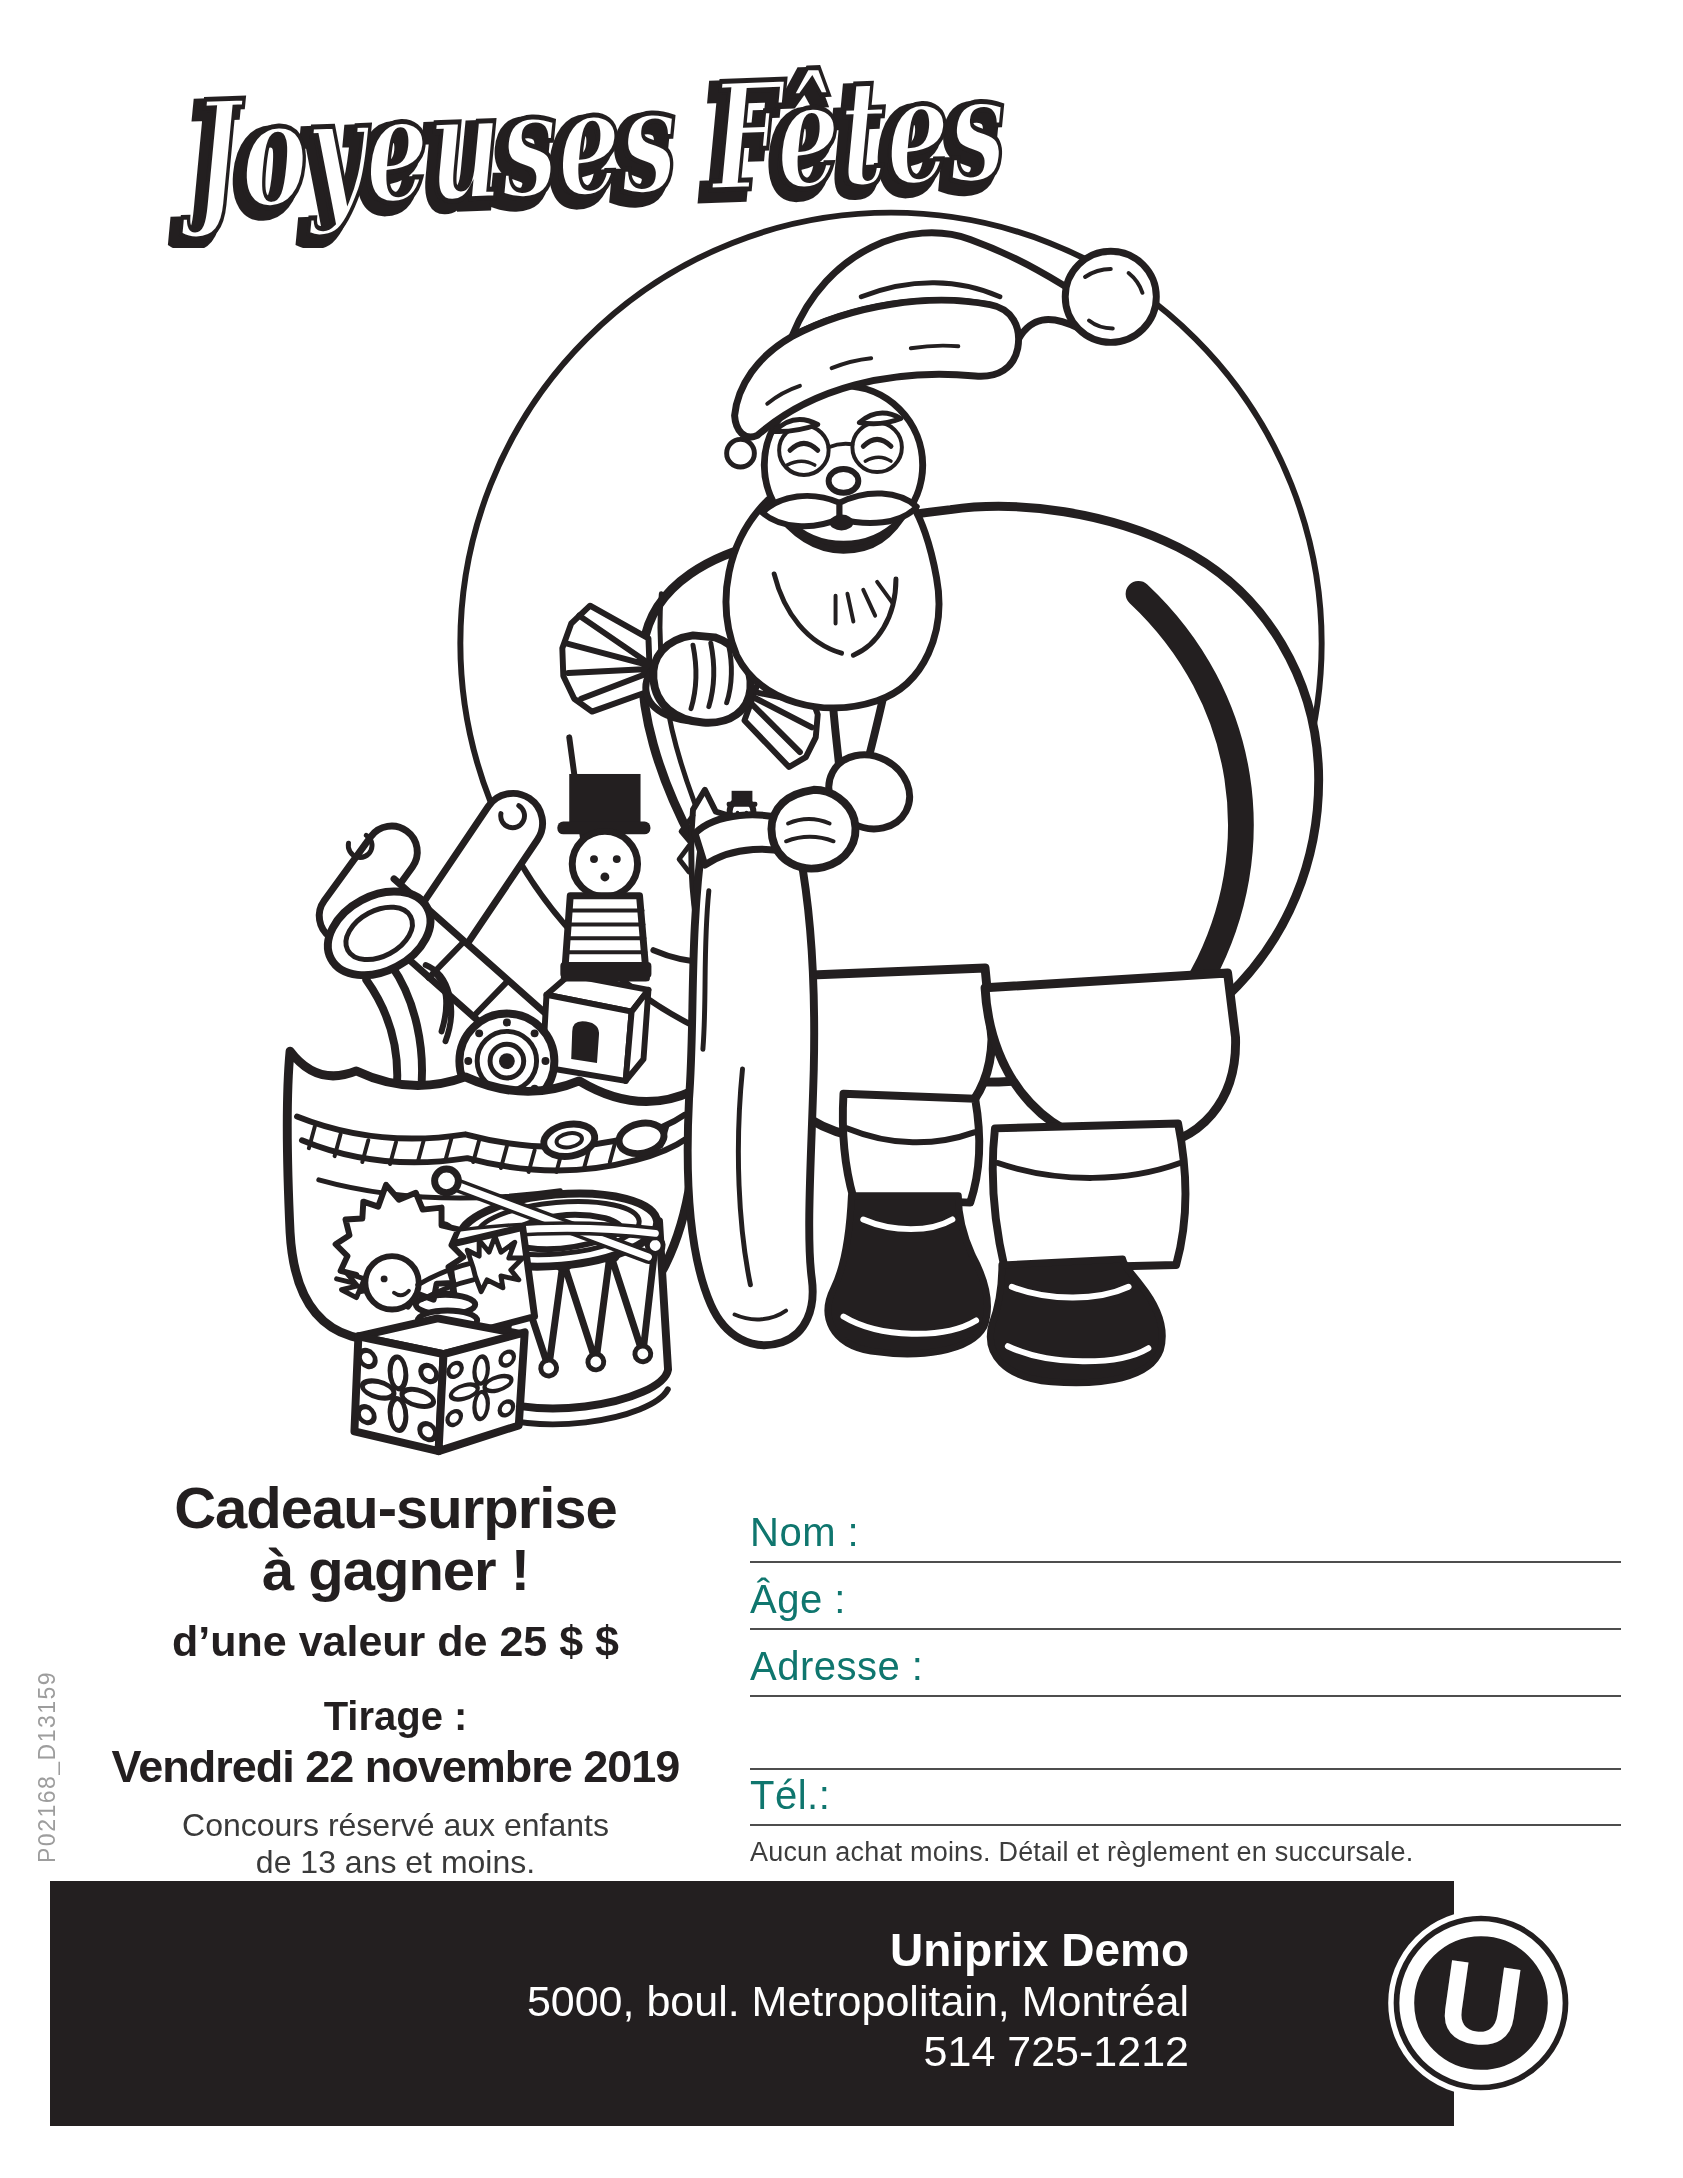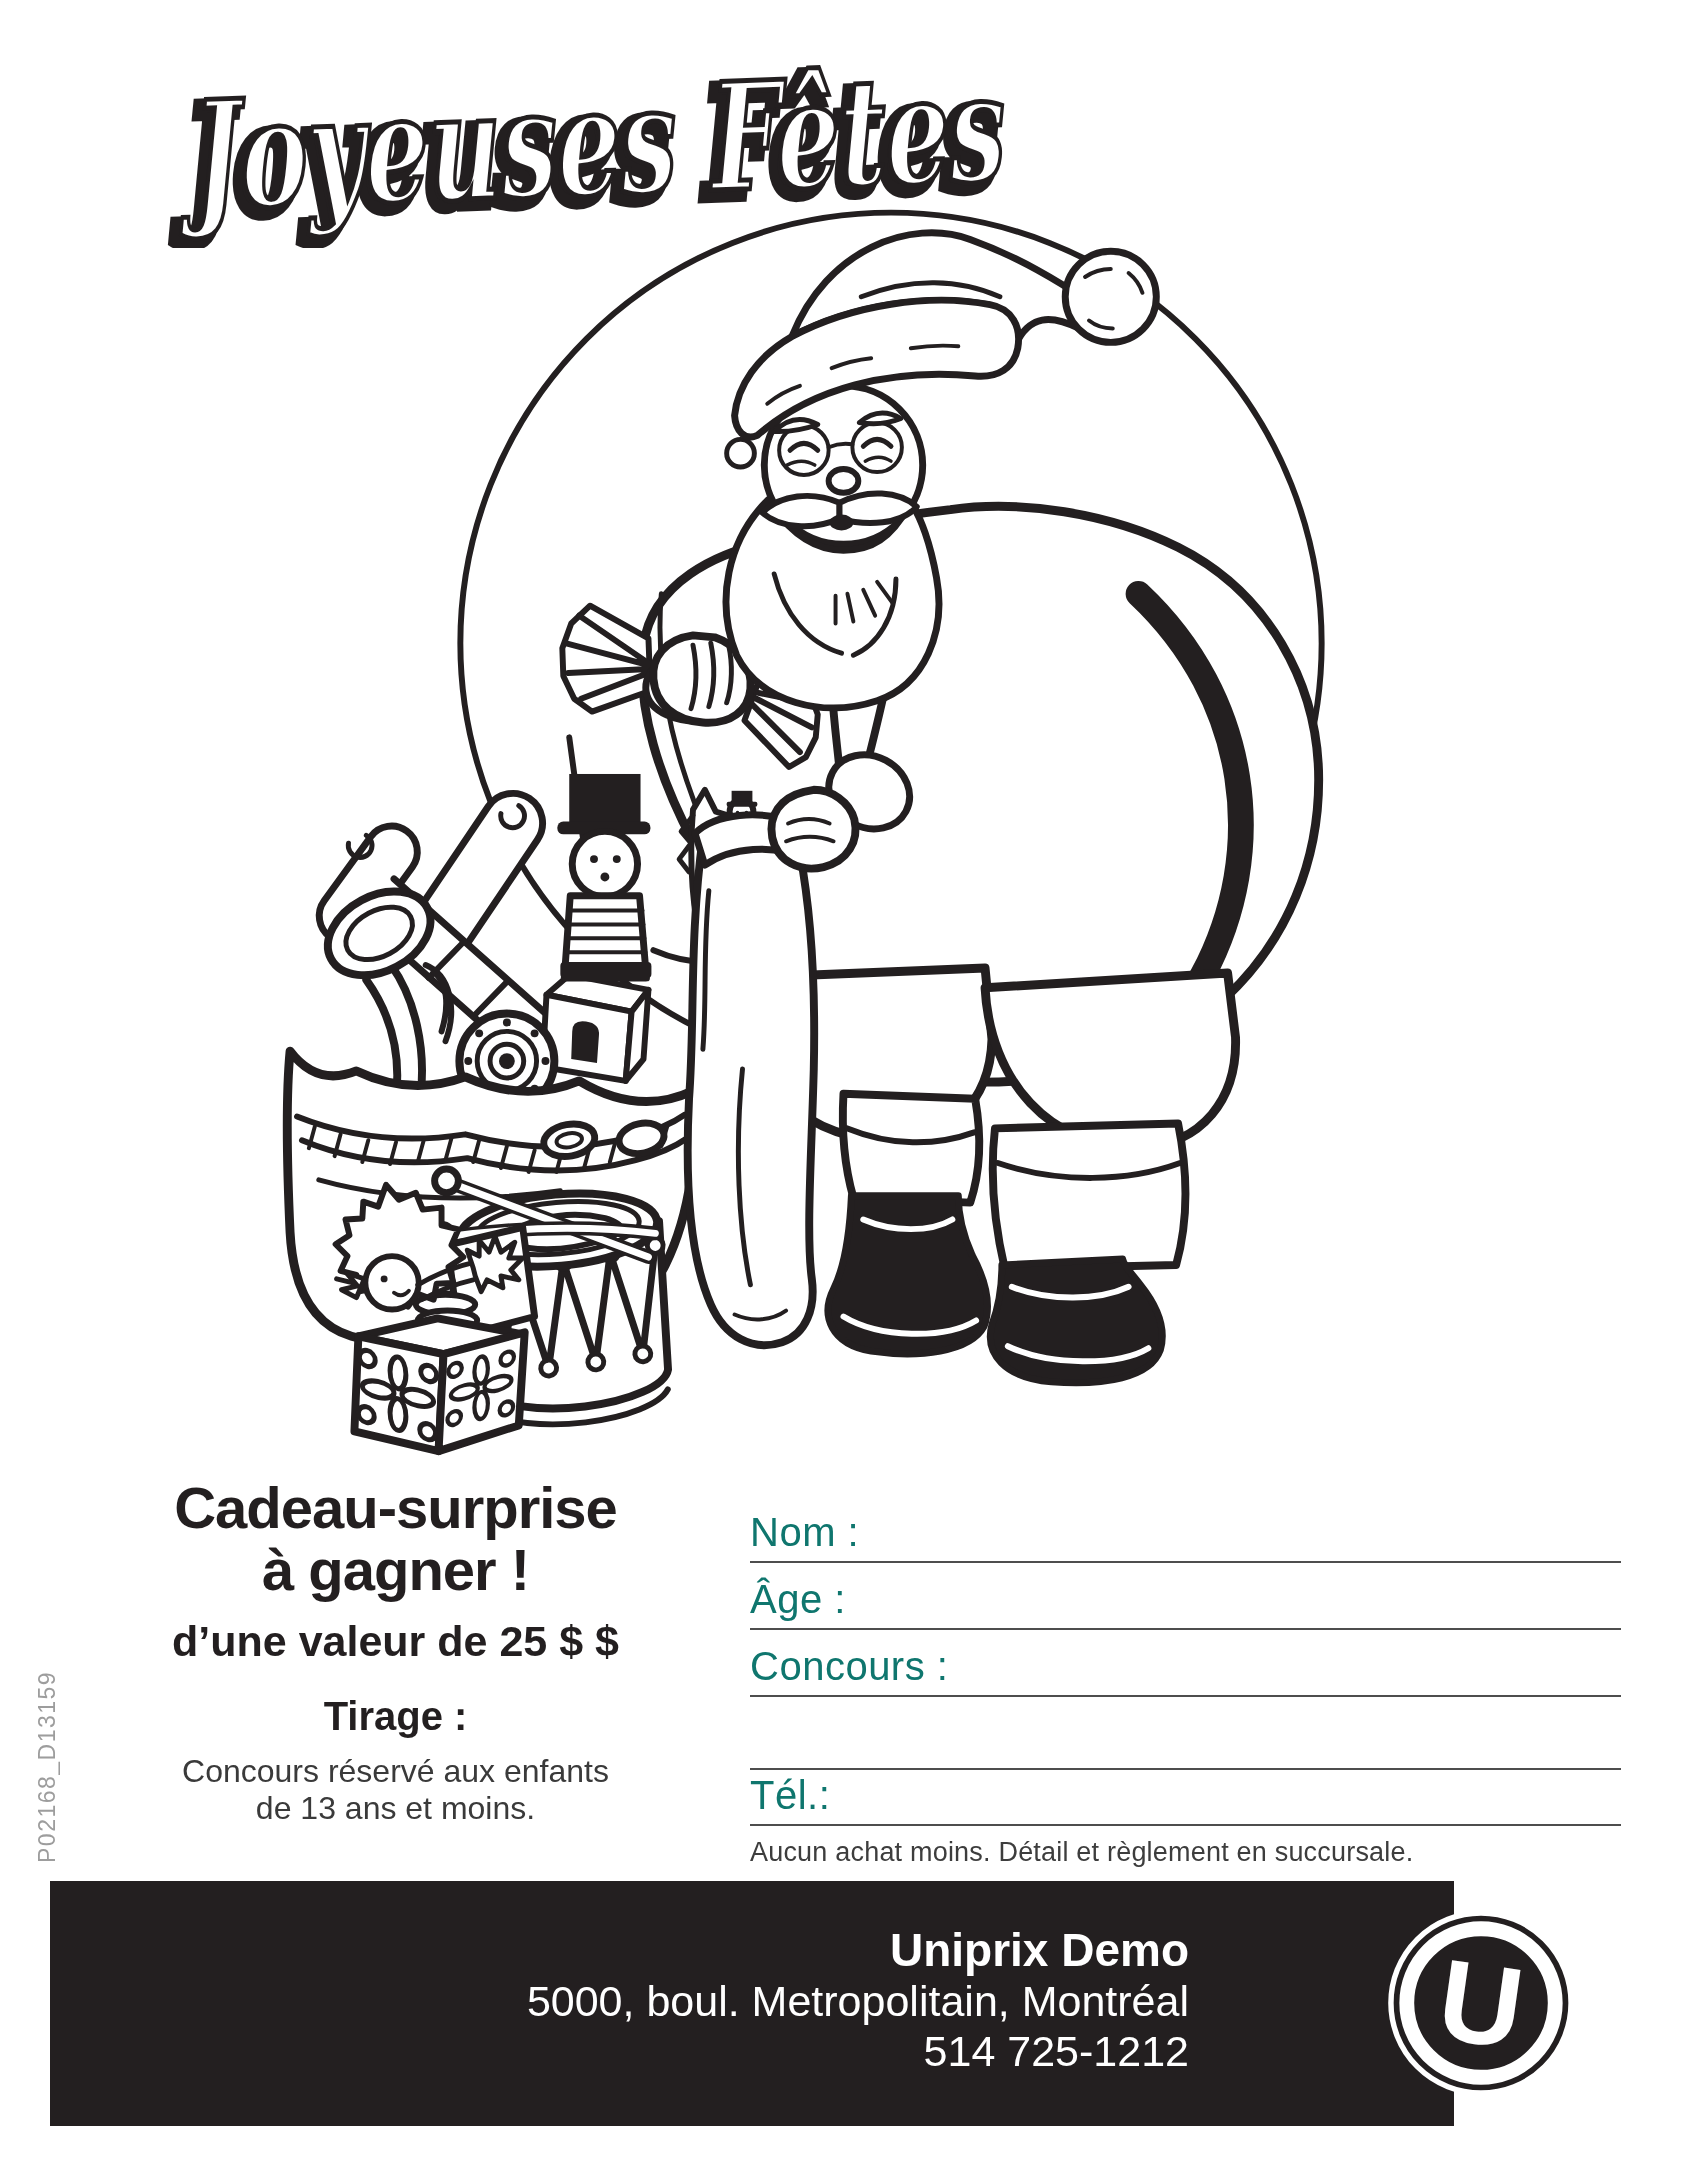--- a/index.html
+++ b/index.html
@@ -321,35 +321,36 @@
         </g>
       </g>
     </g>
   </svg>
 
   <div class="abs prize">
     <div class="prize-h1">Cadeau-surprise</div>
     <div class="prize-h1">à gagner !</div>
     <div class="prize-value">d’une valeur de 25 $ $</div>
     <div class="prize-draw-label">Tirage :</div>
+    <div class="prize-draw-date">Vendredi 22 novembre 2019</div>
     <div class="prize-elig">
       <span>Concours réservé aux enfants</span><br>
       <span>de 13 ans et moins.</span>
     </div>
   </div>
 
   <div>
     <div class="field-row" style="top:1500px;">
       <span class="field-label">Nom :</span>
     </div>
     <div class="field-row" style="top:1567px;">
       <span class="field-label">Âge :</span>
     </div>
     <div class="field-row" style="top:1634px;">
-      <span class="field-label">Concours :</span>
+      <span class="field-label">Adresse :</span>
     </div>
     <div class="field-row" style="top:1707px;">
       <span class="field-label"></span>
     </div>
     <div class="field-row" style="top:1763px;">
       <span class="field-label">Tél.:</span>
     </div>
     <div class="abs disclaimer">Aucun achat moins. Détail et règlement en succursale.</div>
   </div>
 

